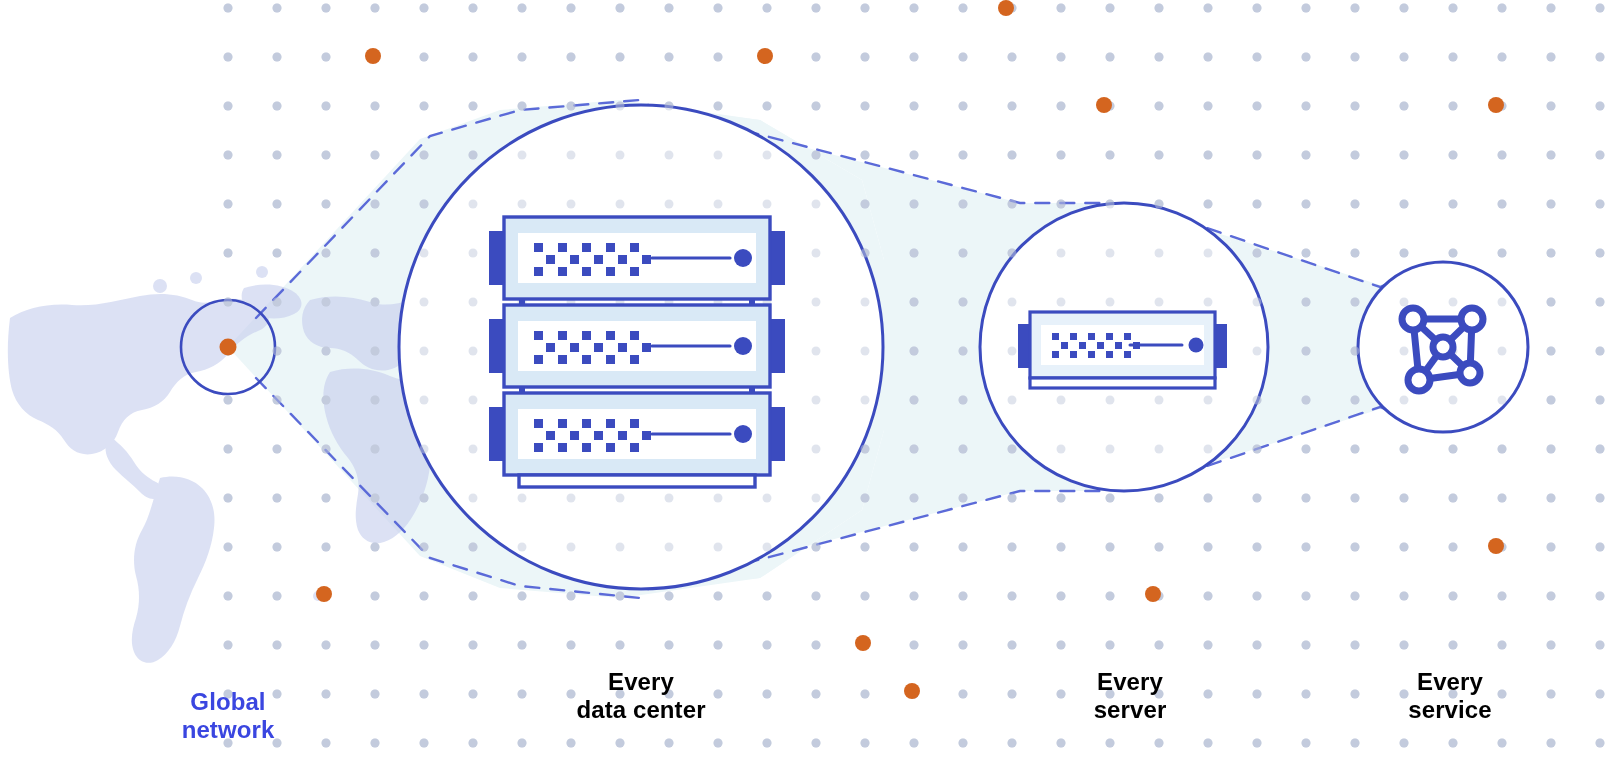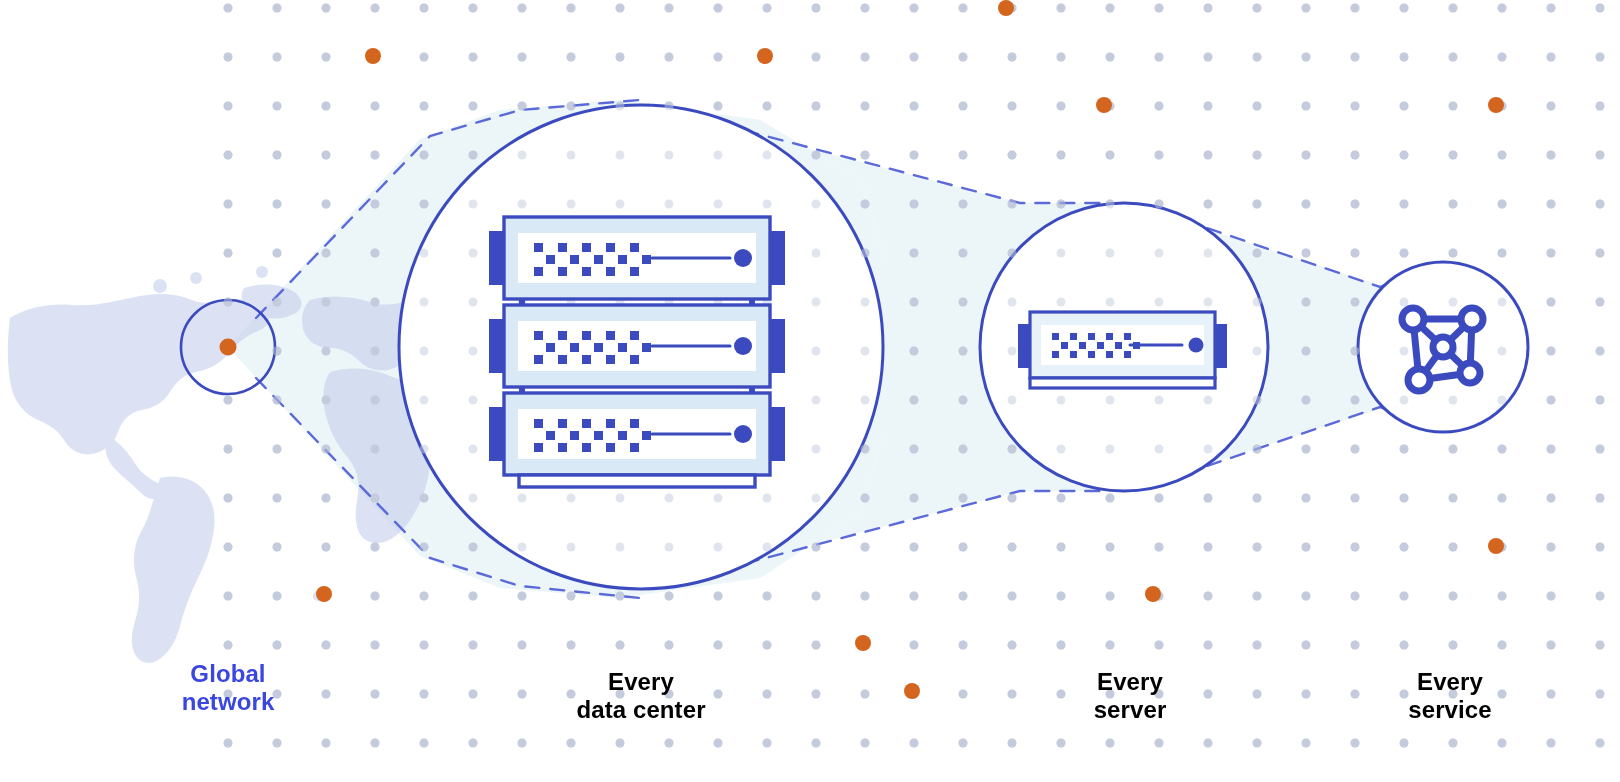--- a/index.html
+++ b/index.html
@@ -1219,21 +1219,21 @@
         <circle cx="1104" cy="105" r="8" fill="#d4651f"></circle>
         <circle cx="1496" cy="105" r="8" fill="#d4651f"></circle>
         <circle cx="1496" cy="546" r="8" fill="#d4651f"></circle>
         <circle cx="324" cy="594" r="8" fill="#d4651f"></circle>
         <circle cx="1153" cy="594" r="8" fill="#d4651f"></circle>
         <circle cx="863" cy="643" r="8" fill="#d4651f"></circle>
         <circle cx="912" cy="691" r="8" fill="#d4651f"></circle>
       </g>
   </svg>
 
-  <div class="label label-blue" style="left:128px; top:660px; width:200px;">Global
+  <div class="label label-blue" style="left:128px; top:688px; width:200px;">Global
 network</div>
 
   <div class="label label-dark" style="left:521px; top:668px; width:240px;">Every
 data center</div>
 
   <div class="label label-dark" style="left:1020px; top:668px; width:220px;">Every
 server</div>
 
   <div class="label label-dark" style="left:1340px; top:668px; width:220px;">Every
 service</div>

